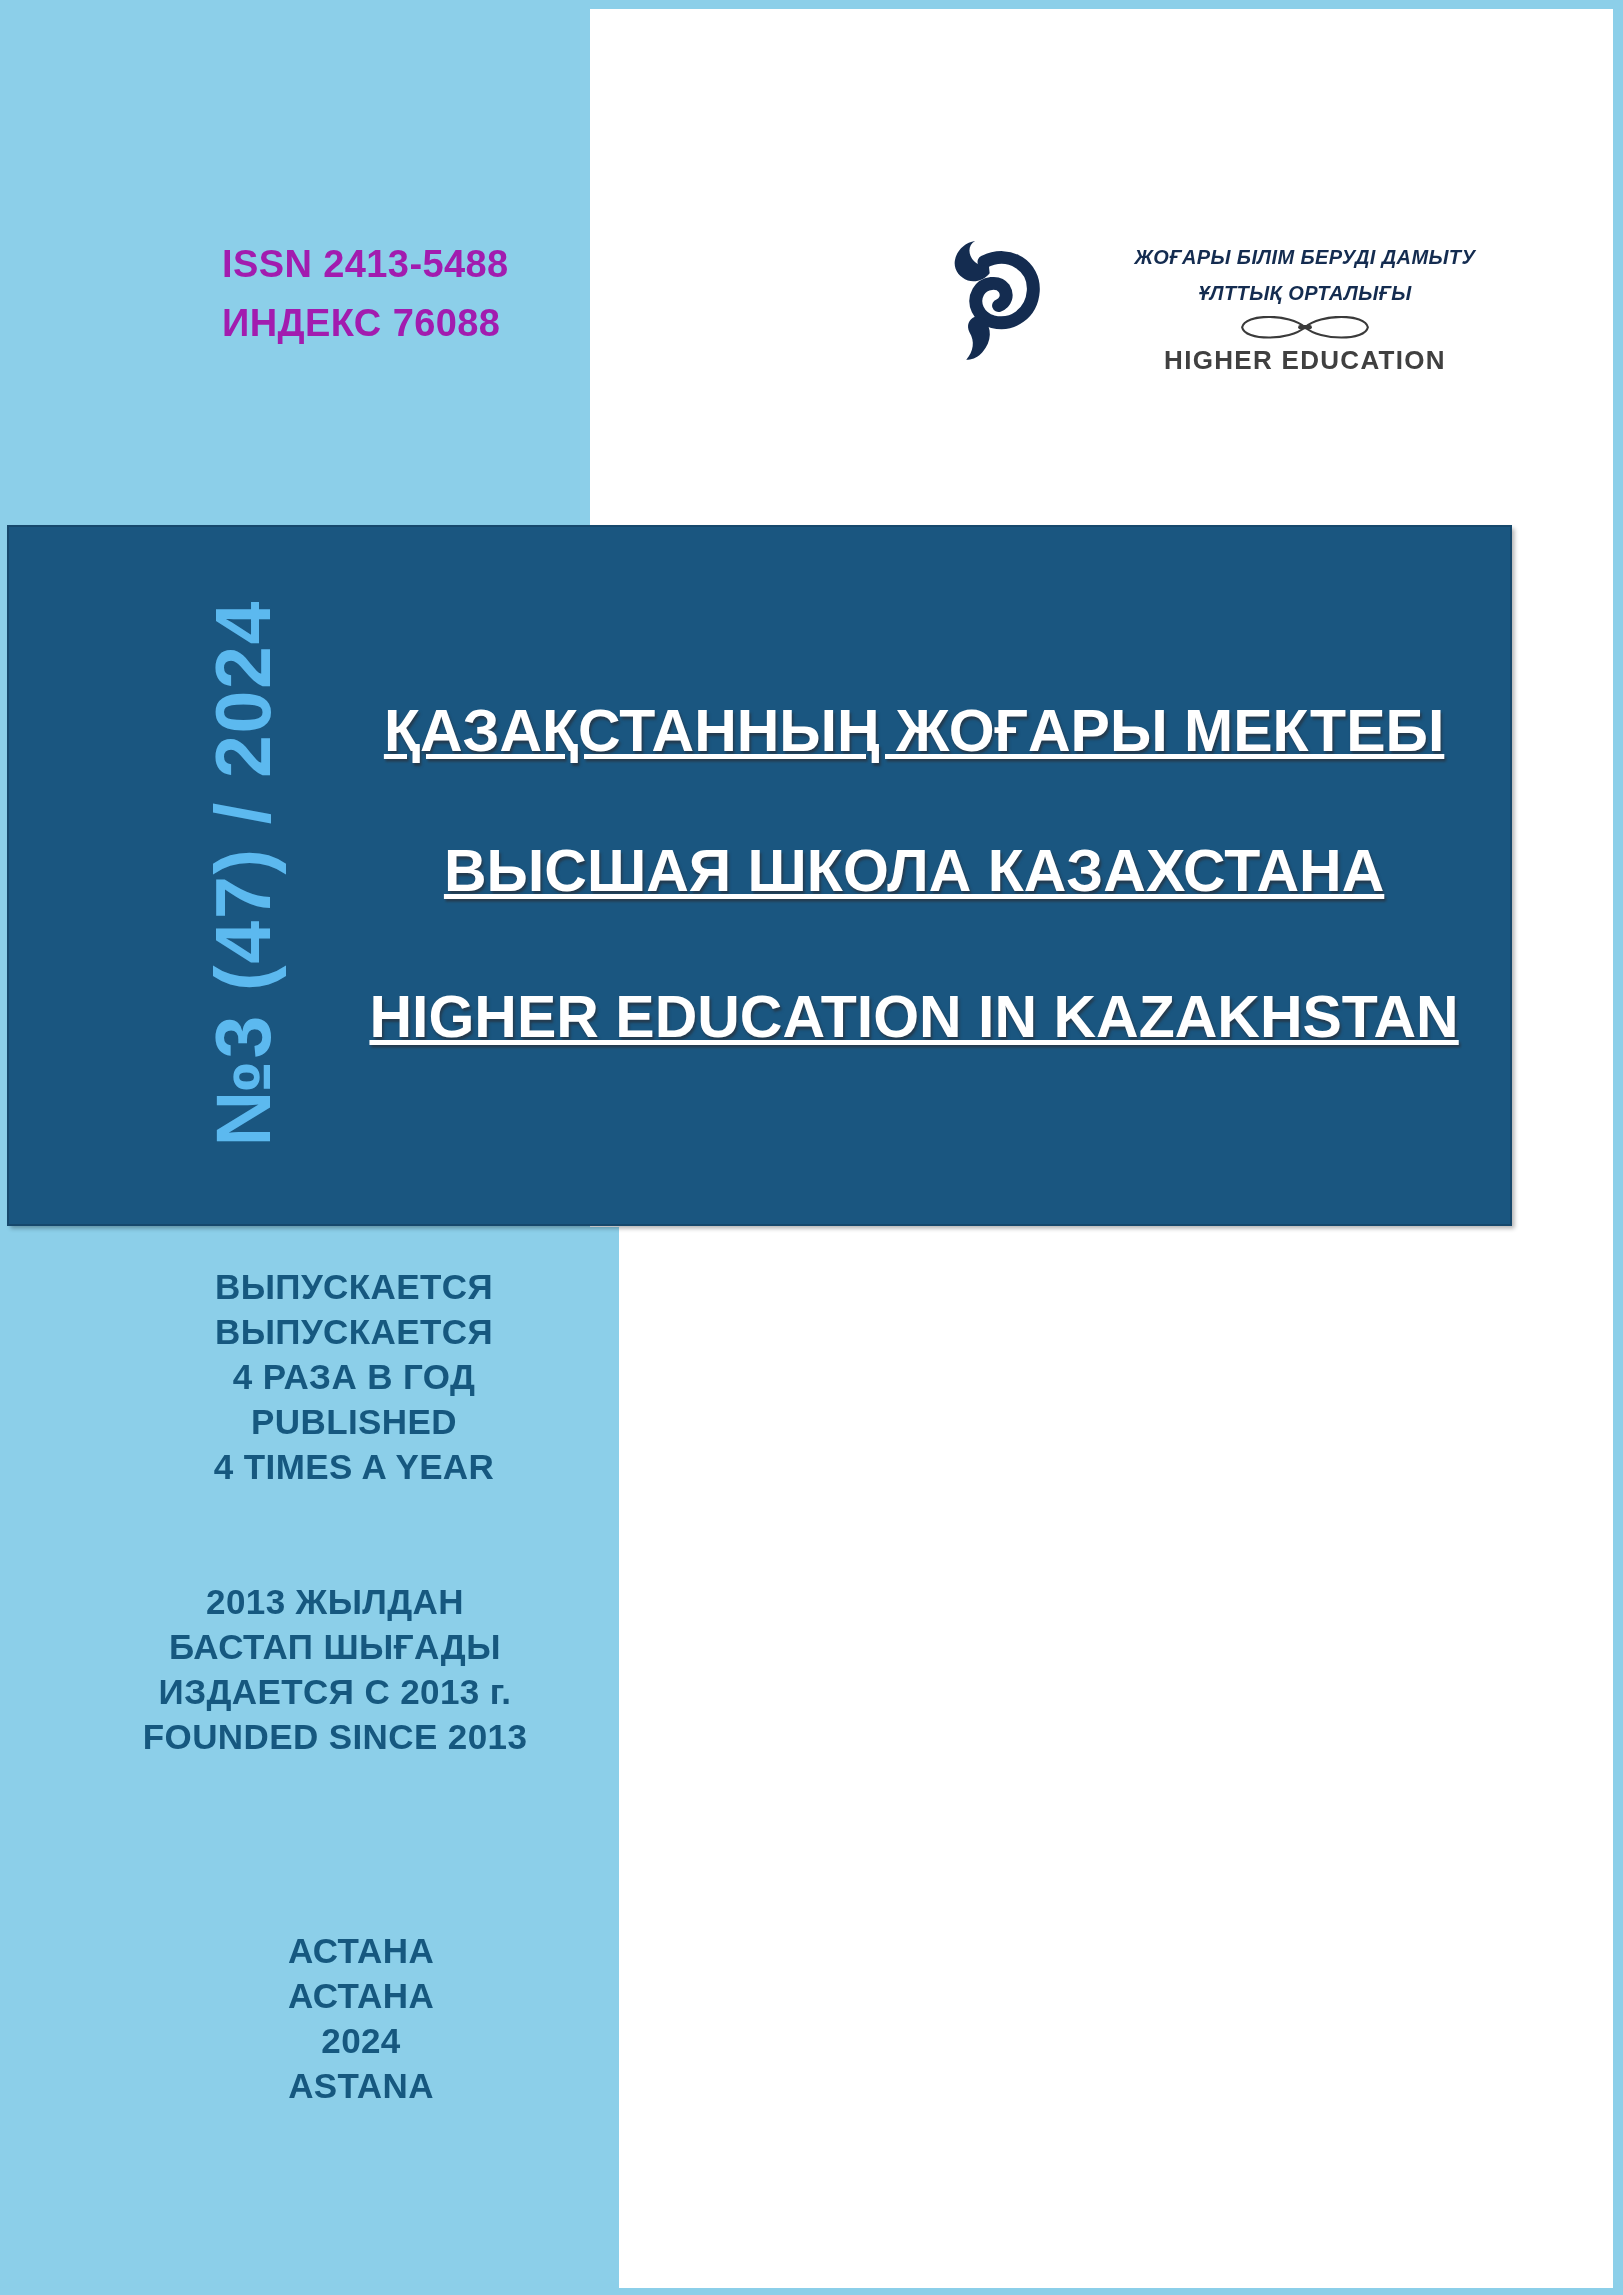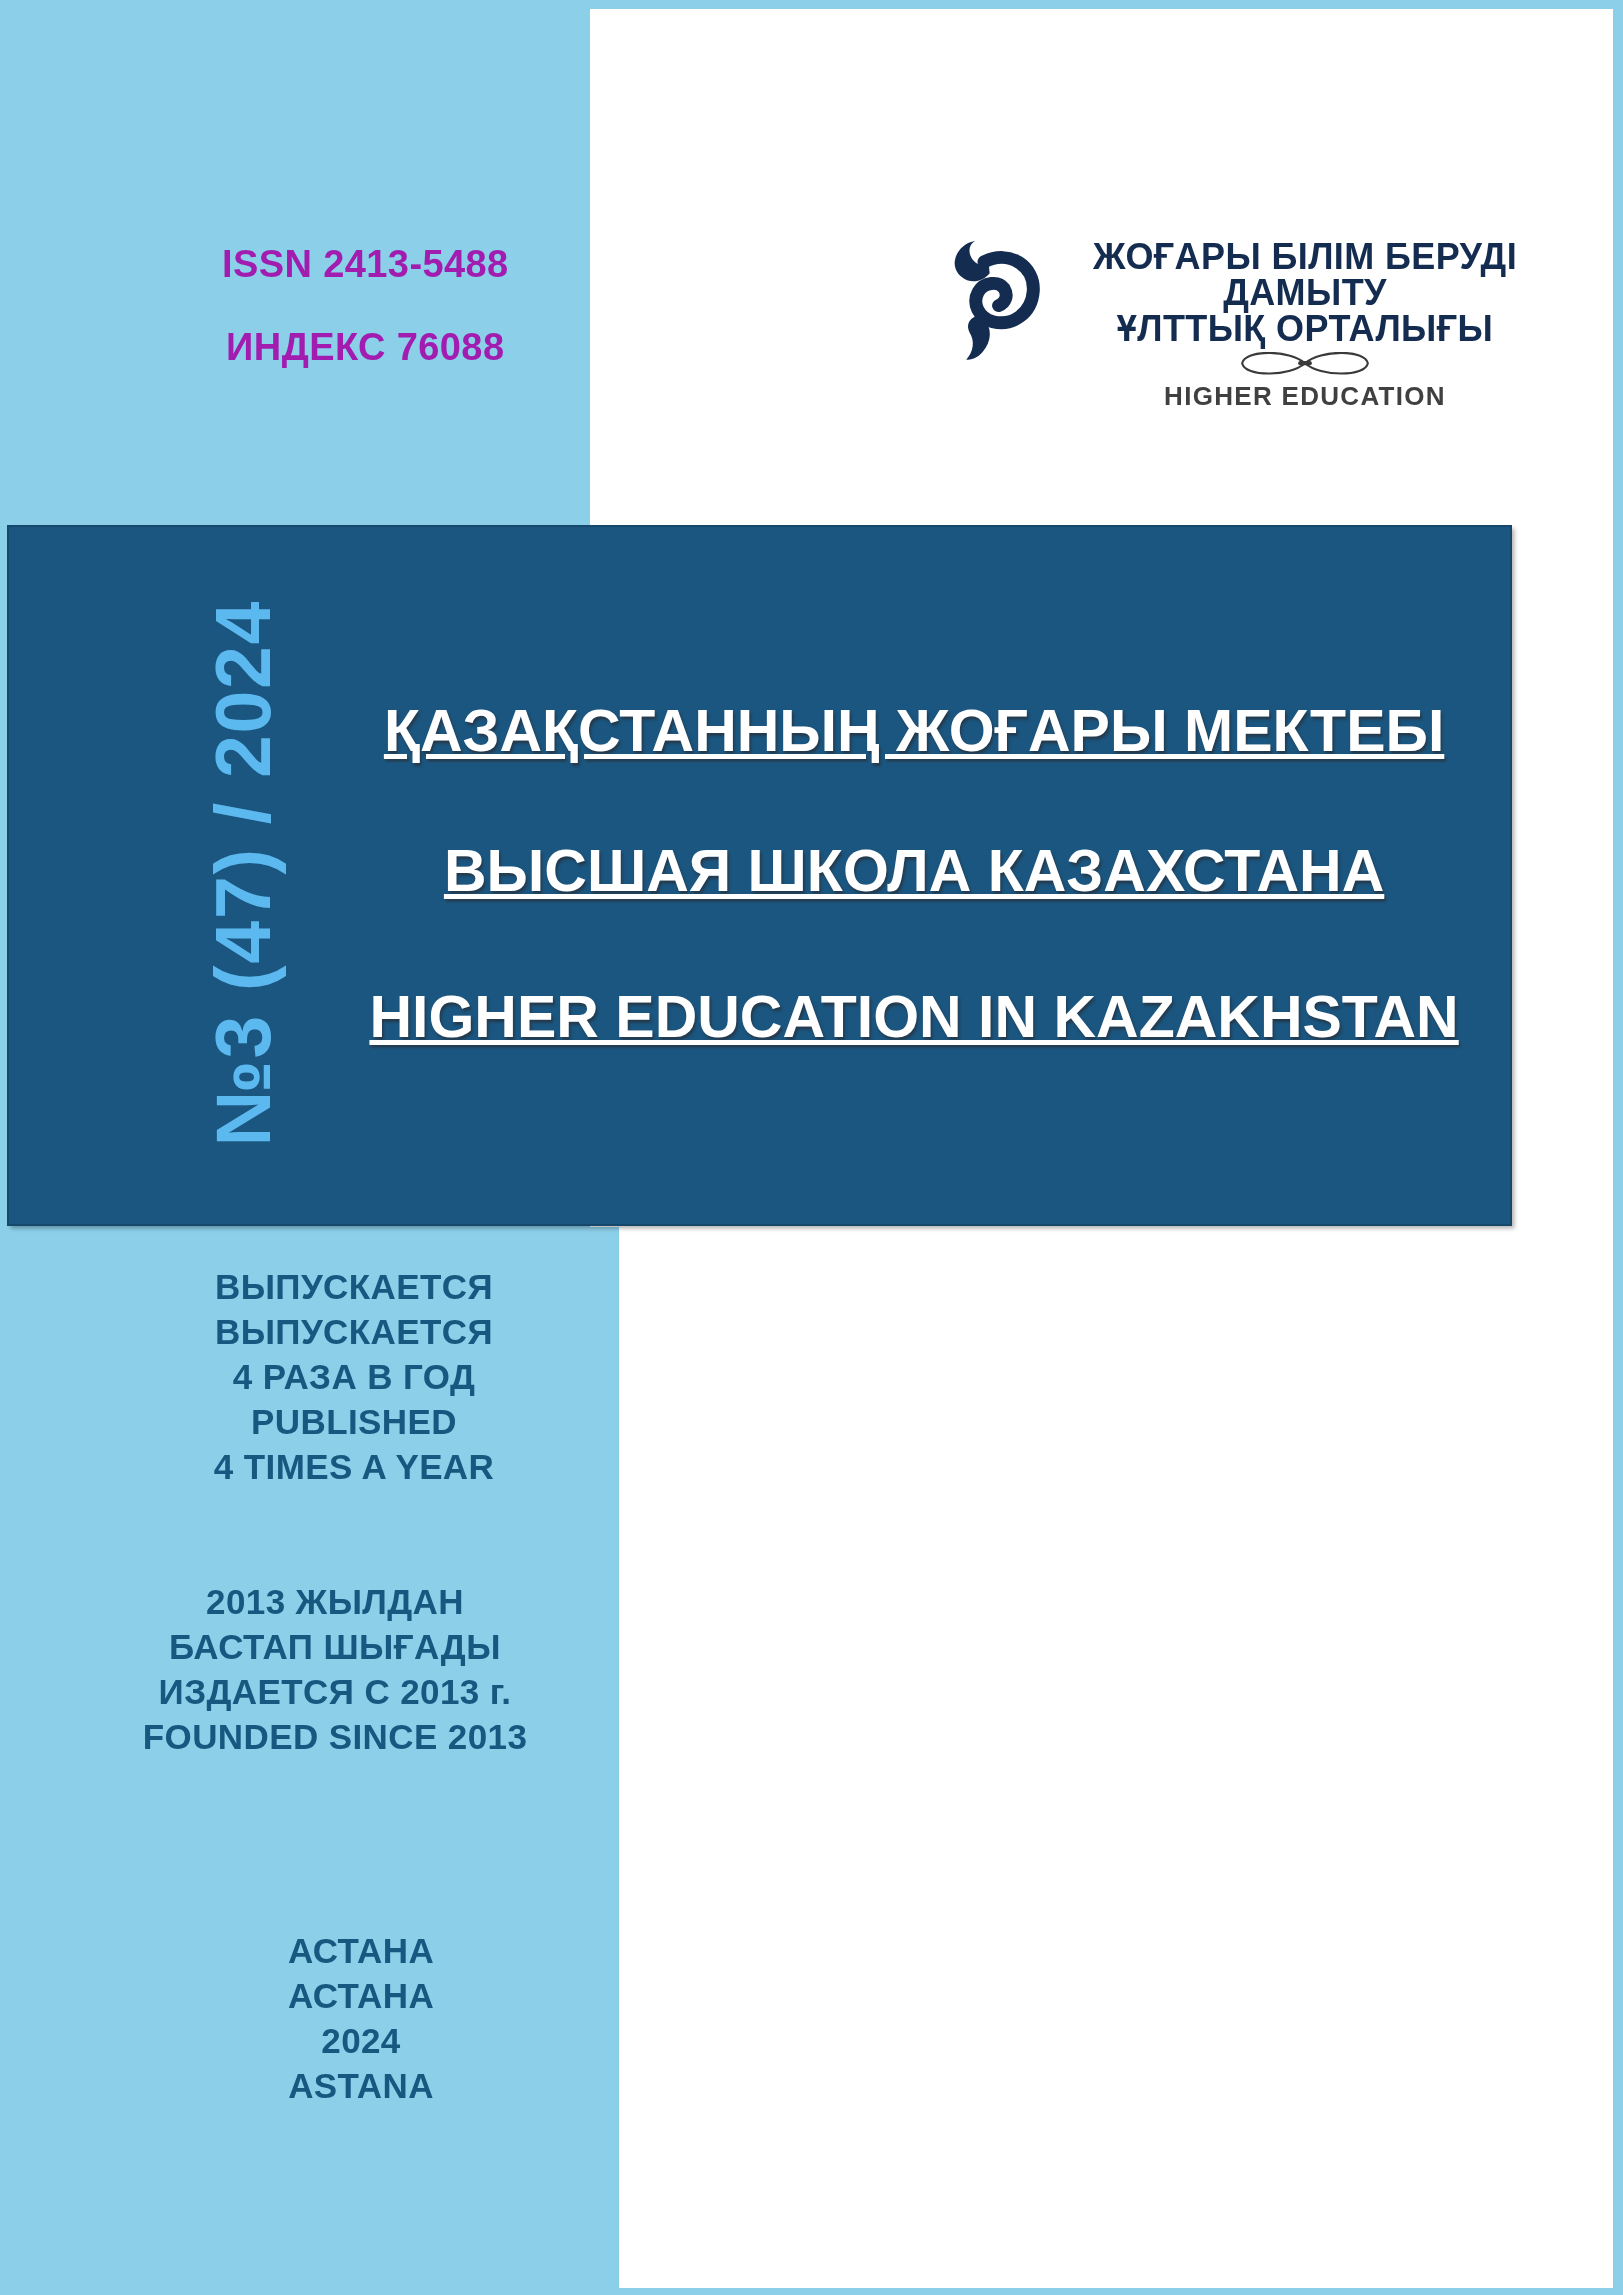--- a/index.html
+++ b/index.html
@@ -21,31 +21,31 @@
   .left-col-lower{
     position:absolute;left:0;top:1227px;width:619px;bottom:0;
     background:#8CCFE9;
   }
   
   .issn-block{
     position:absolute;left:222px;top:244px;
     color:#a21caf;font-weight:bold;font-size:38px;line-height:40px;
     letter-spacing:0.4px;
   }
-  .issn-block .line2{margin-top:43px;text-align:center;}
+  .issn-block .line2{margin-top:19px;}
   
   .logo{
     position:absolute;left:942px;top:239px;width:602px;
     display:flex;align-items:flex-start;
   }
   .logo-mark{flex:0 0 auto;margin-right:19px;}
   .logo-text{
     flex:1 1 auto;text-align:center;color:#142C50;font-weight:bold;
   }
-  .logo-text .kk{font-size:36px;line-height:36px;letter-spacing:0.4px;}
+  .logo-text .kk{font-size:20px;line-height:36px;letter-spacing:0.4px;font-style:italic;}
   .logo-text .divider{margin:5.2px auto 3.4px auto;width:138px;height:22.4px;}
   .logo-text .en{font-size:26px;line-height:36px;color:#404040;letter-spacing:1.3px;}
   
   .banner{
     position:absolute;left:6.9px;top:525px;width:1505px;height:701px;
     background:#1A5680;border:2.6px solid #16486C;box-sizing:border-box;
     box-shadow:2.6px 3.4px 4.3px rgba(0,0,0,.30);
   }
   .issue-vertical{
     position:absolute;left:234px;top:346px;

